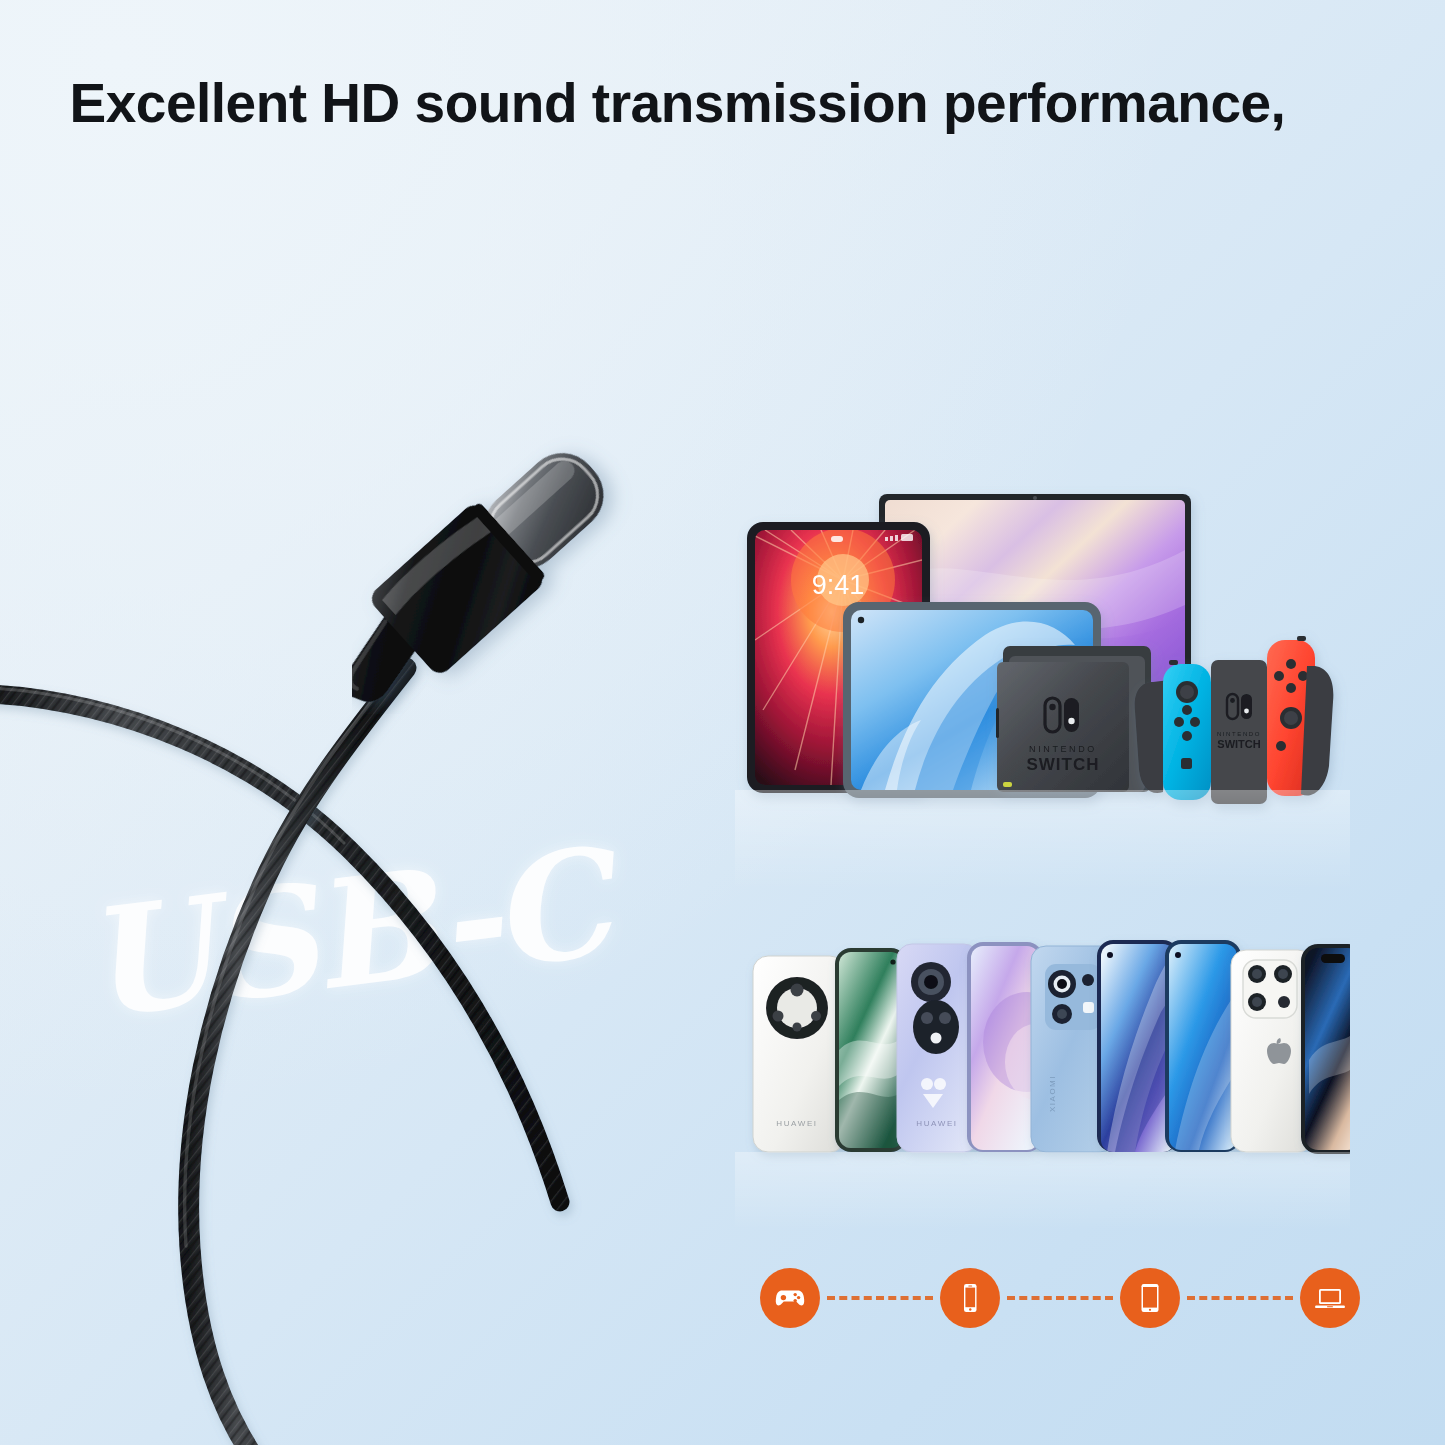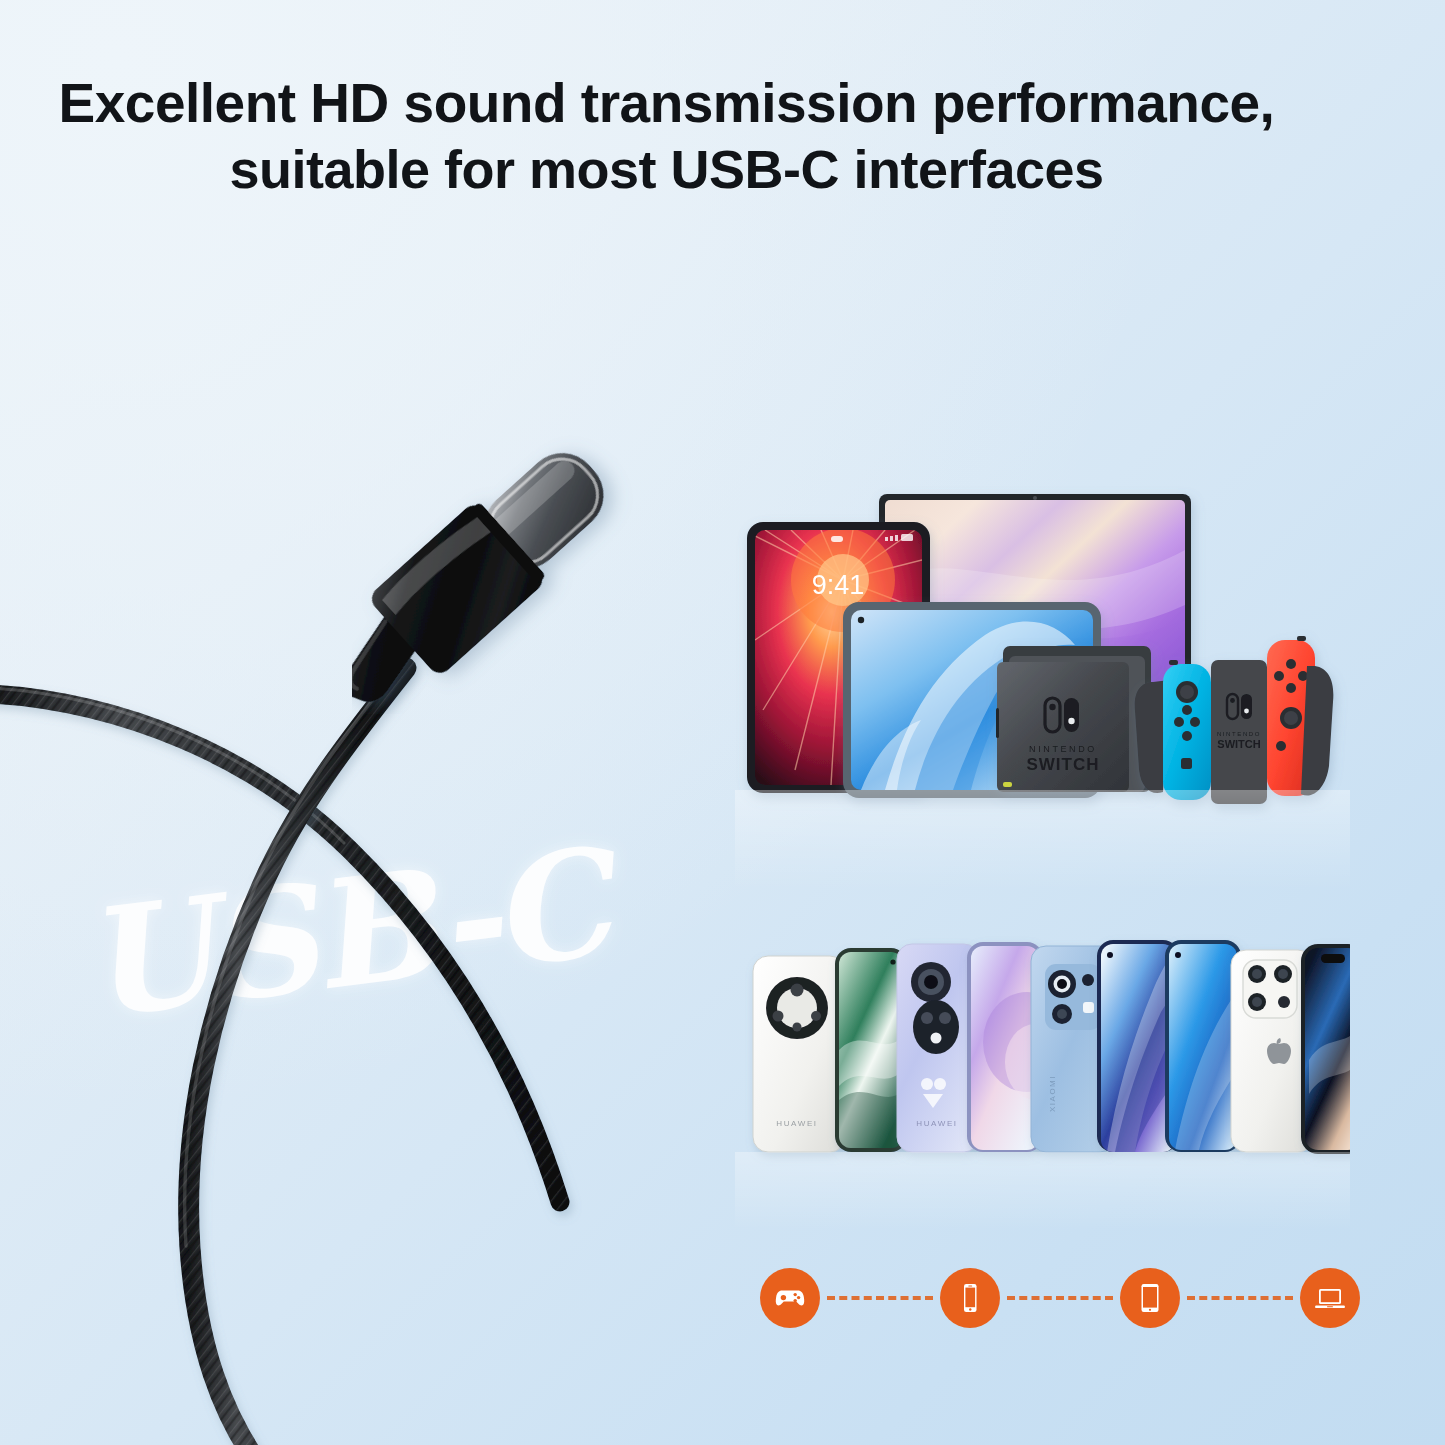--- a/index.html
+++ b/index.html
@@ -9,21 +9,21 @@
     background:#dceaf6;
   }
   #stage{position:relative;width:1445px;height:1445px;overflow:hidden;
     background:
       radial-gradient(circle at 8% 4%, #eef5fa 0%, rgba(238,245,250,0) 55%),
       linear-gradient(135deg,#e9f1f7 0%, #e2edf6 28%, #d6e7f5 55%, #c9e0f3 80%, #c2dcf1 100%);
   }
 
   
   #headline{
-    position:absolute;left:4px;top:70px;width:1325px;
+    position:absolute;left:15px;top:70px;width:1325px;
     text-align:center;
     color:#111418;
     font-size:55px;line-height:1.22;font-weight:700;
     letter-spacing:-0.5px;
     -webkit-font-smoothing:antialiased;
     text-shadow:0 1px 0 rgba(255,255,255,.35);
   }
   #headline .l{display:block;}
   #headline .l2{font-size:54px;}
 
@@ -71,21 +71,20 @@
   }
   .icon-circle svg{display:block;}
 </style>
 </head>
 <body>
 
 <div id="stage">
 
   <div id="headline">
     <span class="l l1">Excellent HD sound transmission performance,</span>
-    <span class="l l2">suitable for most USB-C interfaces</span>
   </div>
 
   <div id="watermark">USB-C</div>
 
   <svg id="cable" viewBox="0 0 760 1115">
     <defs>
       <linearGradient id="cabGrad" x1="0" y1="0" x2="1" y2="0">
         <stop offset="0" stop-color="#17191b"></stop>
         <stop offset="0.22" stop-color="#46494d"></stop>
         <stop offset="0.48" stop-color="#2c2f32"></stop>

